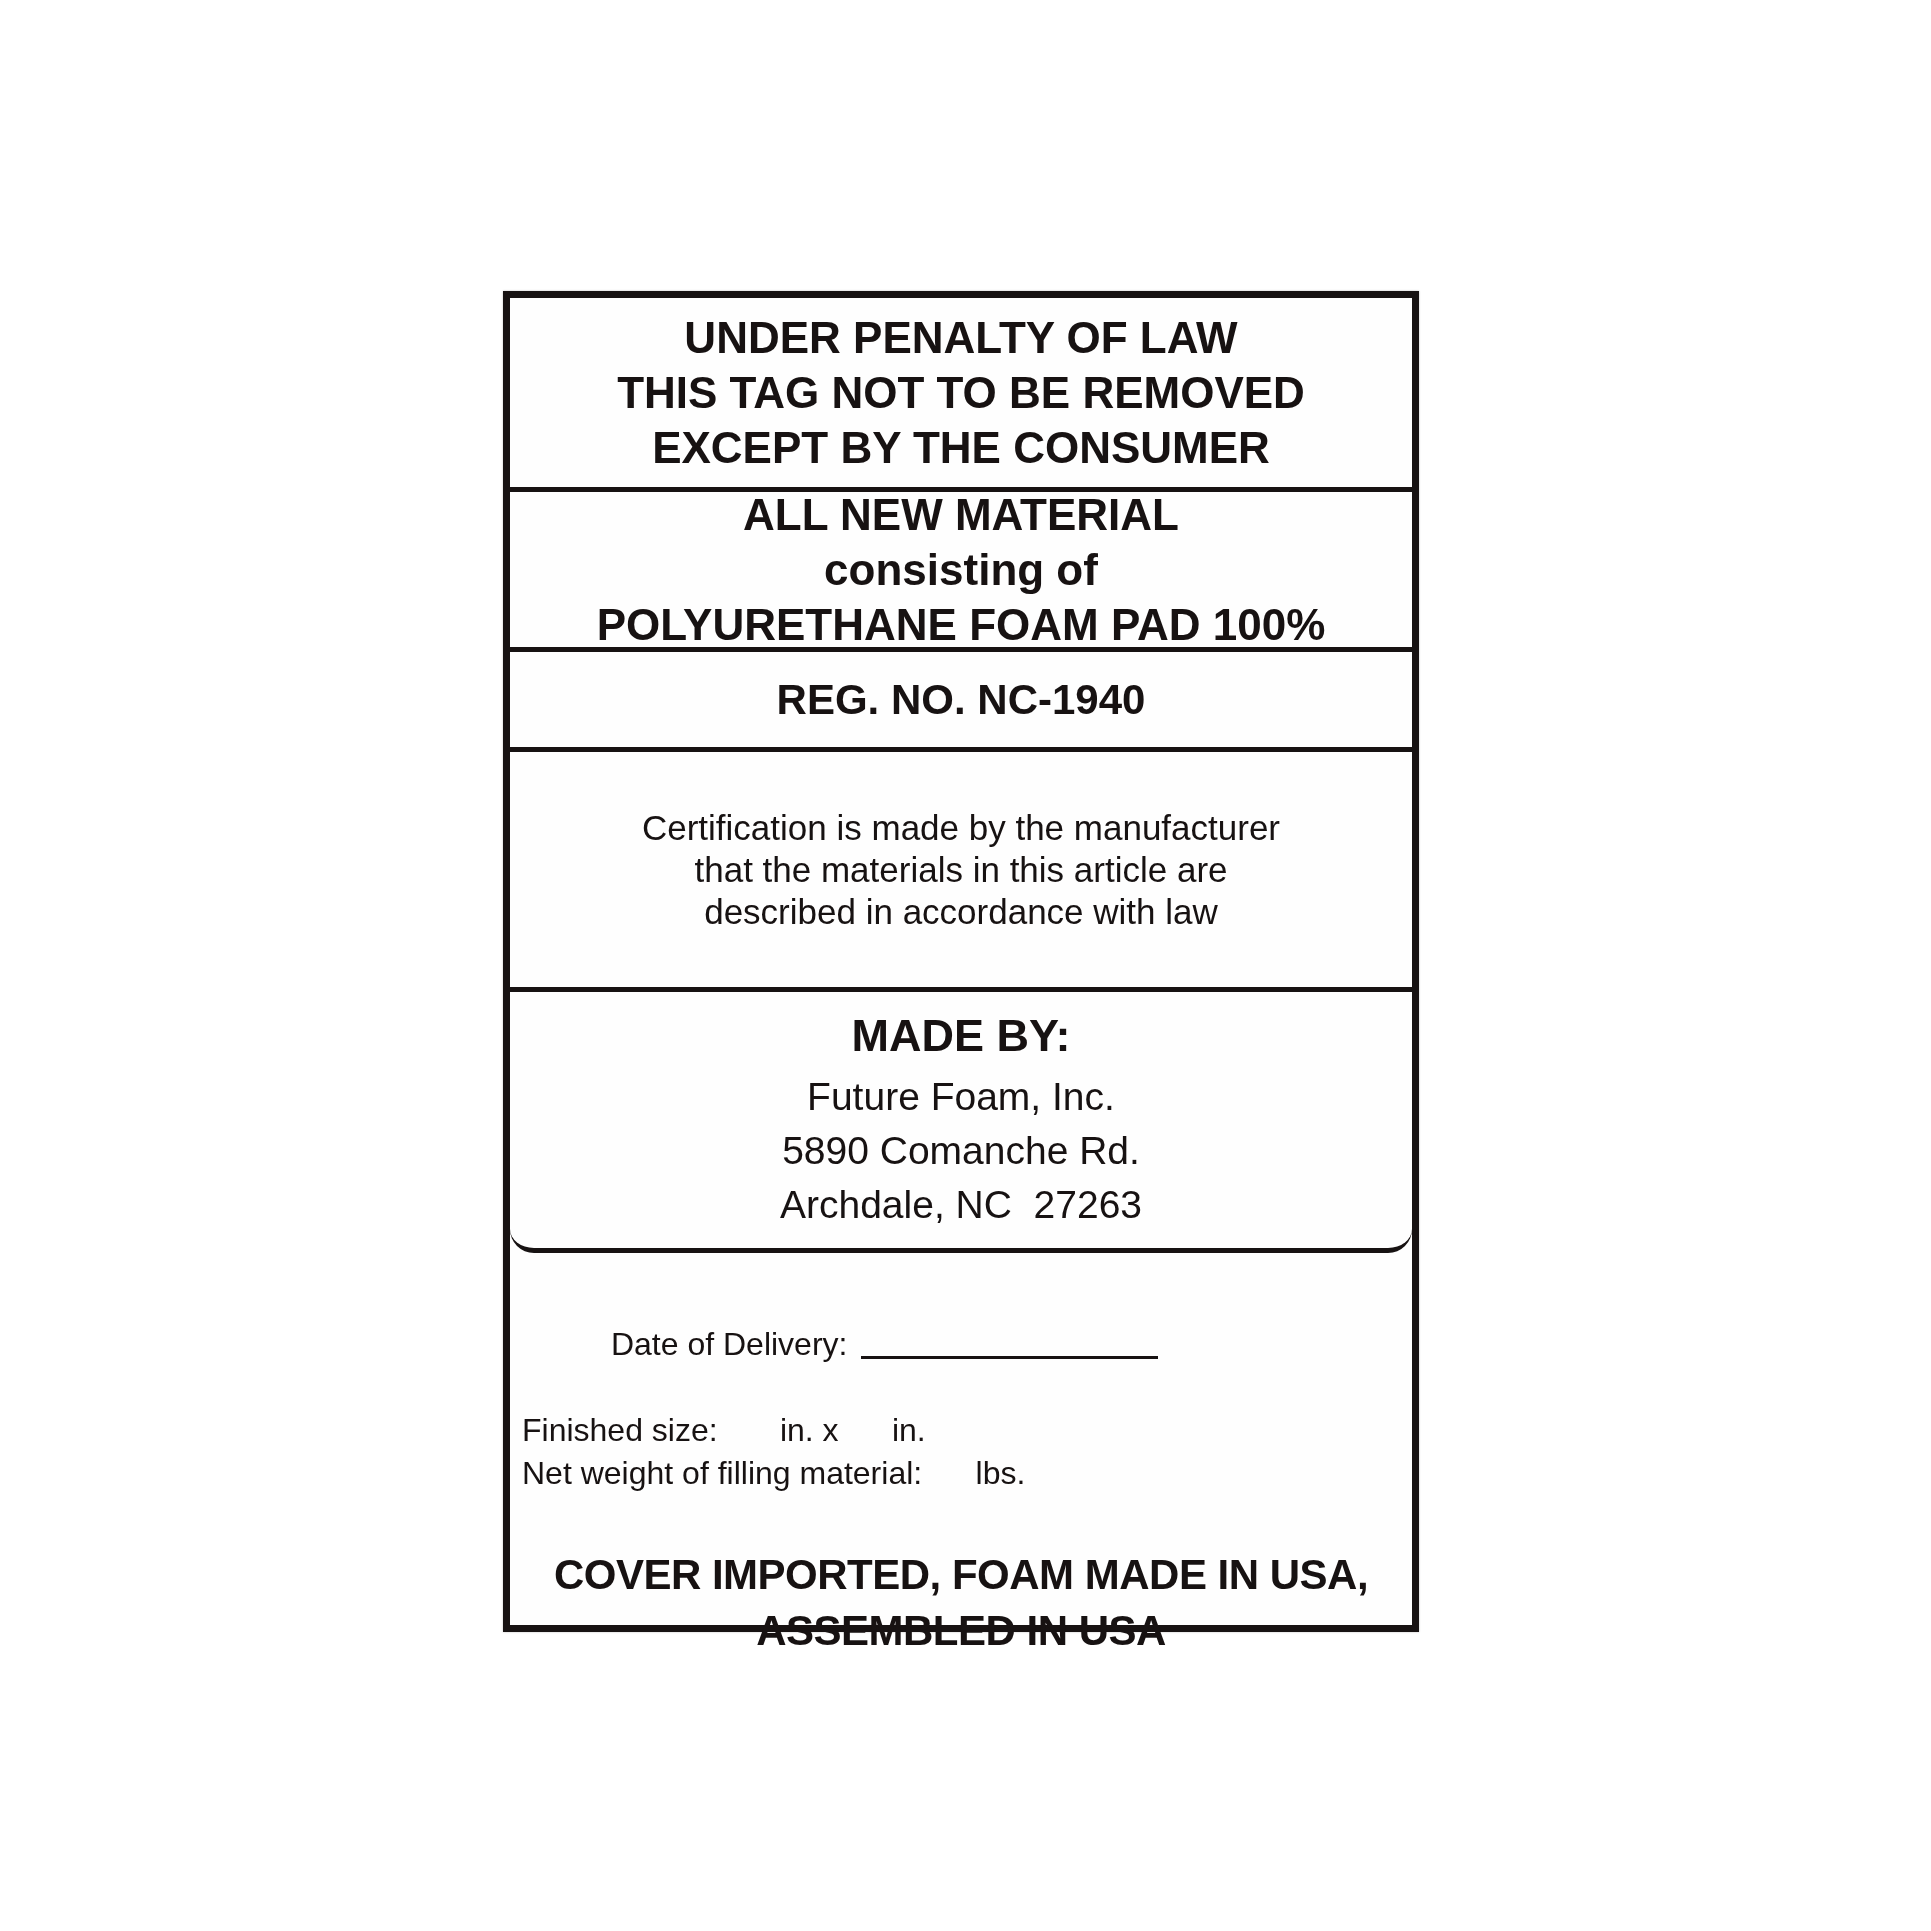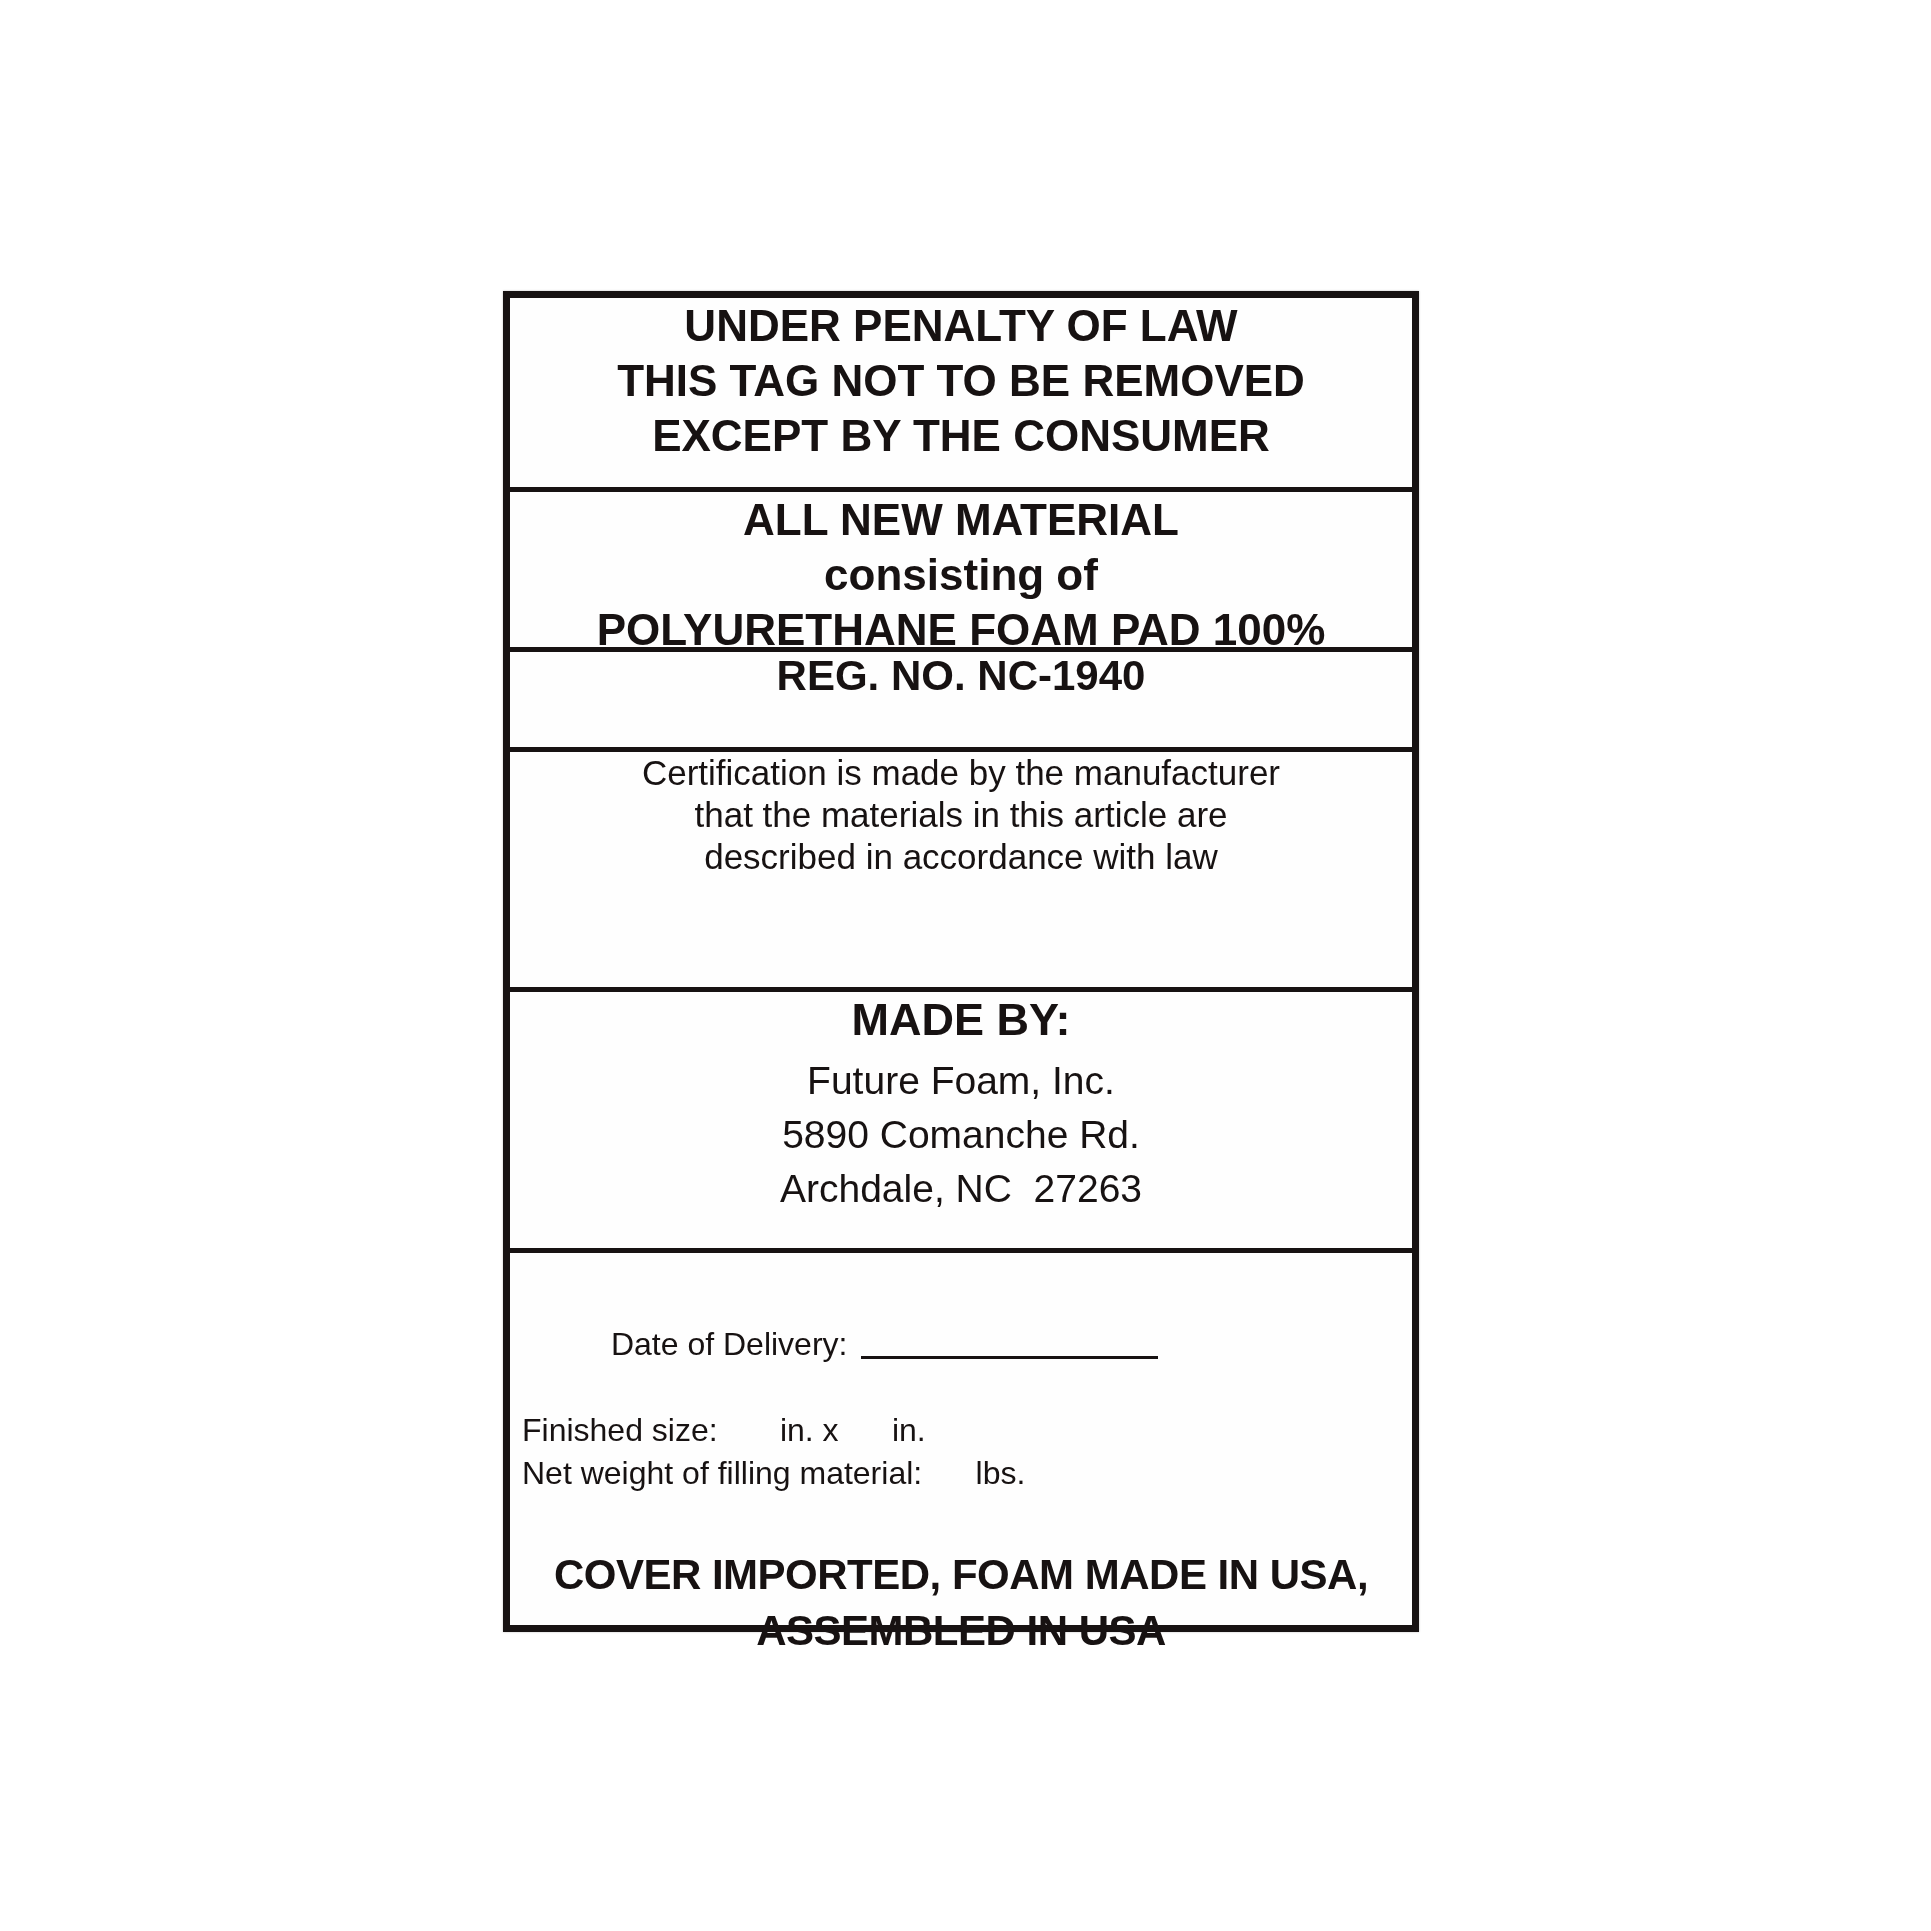--- a/index.html
+++ b/index.html
@@ -26,31 +26,31 @@
     border: 7.7px solid #171212;
     background: #fefefe;
     display: flex;
     flex-direction: column;
     box-shadow: 0 0 1.9px rgba(0,0,0,0.25);
   }
   .sec {
     box-sizing: border-box;
     display: flex;
     flex-direction: column;
-    justify-content: flex-start;
+    justify-content: center;
     align-items: center;
     text-align: center;
     flex: 0 0 auto;
   }
   .sec.divided { border-bottom: 5.8px solid #171212; }
   .sec-penalty       { height: 194px; }
   .sec-material      { height: 160px; }
   .sec-registration  { height: 100px; }
   .sec-certification { height: 240px; }
-  .sec-madeby        { height: 261px; }
+  .sec-madeby        { height: 261px; border-radius: 24px; }
   .sec-details {
     flex: 1 1 auto;
     justify-content: flex-start;
     align-items: stretch;
     text-align: left;
     padding-top: 27px;
   }
   .hline {
     font-weight: bold;
     font-size: 44px;

